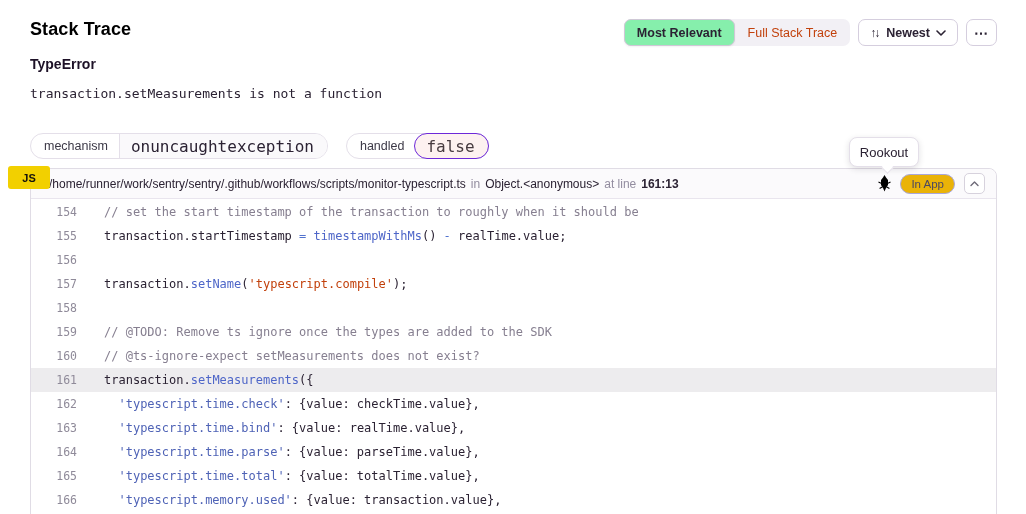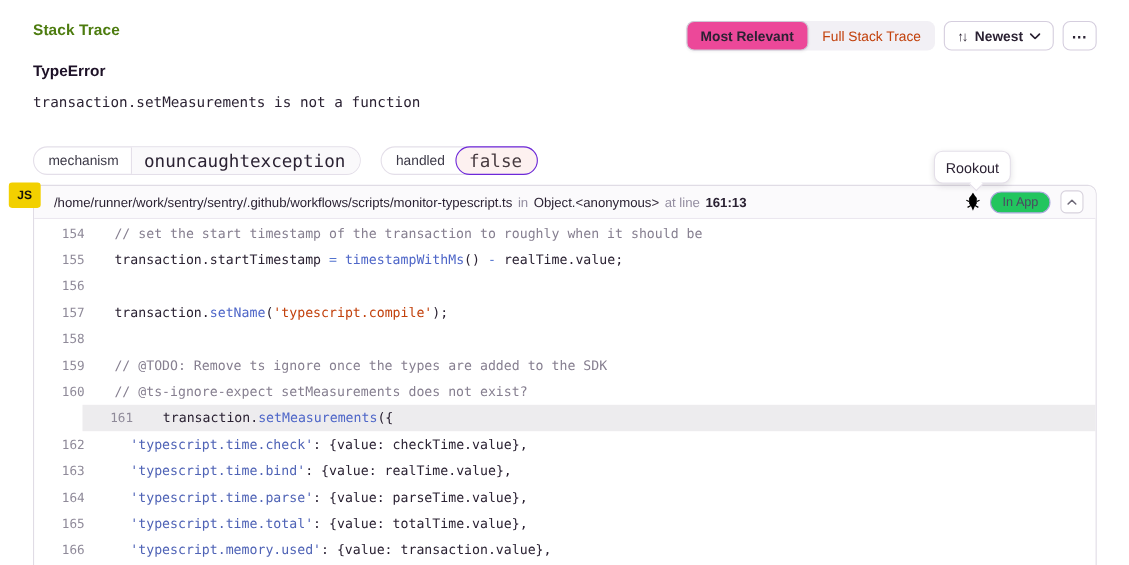--- a/index.html
+++ b/index.html
@@ -1,25 +1,25 @@
 <!DOCTYPE html>
 <html><head>
 <meta charset="utf-8">
 <style>
   * { margin:0; padding:0; box-sizing:border-box; }
   html,body { background:#fff; }
   body { font-family:"Liberation Sans", sans-serif; color:#2b2233; }
   .page { position:relative; width:1026px; height:514px; overflow:hidden; background:#fff; }
 
   
-  .section-title { position:absolute; left:30px; top:19px; font-size:14px; font-weight:700; color:#4d7c0f; letter-spacing:.1px; }
+  .section-title { position:absolute; left:30px; top:19px; font-size:18px; font-weight:700; color:#000000; letter-spacing:.1px; }
   .controls { position:absolute; top:19px; right:29px; display:flex; gap:8px; align-items:center; }
   .segmented { display:flex; background:#f2f0f5; border-radius:7px; }
   .seg-btn { height:27px; padding:0 12px; font-size:12.5px; display:flex; align-items:center; border-radius:7px; color:#c2410c; border:1px solid transparent; cursor:pointer; white-space:nowrap; }
-  .seg-btn.active { background:#ec4899; border-color:#cfc8d6; font-weight:700; color:#2b2233; box-shadow:0 1px 2px rgba(43,34,51,.06); }
+  .seg-btn.active { background:#86efac; border-color:#cfc8d6; font-weight:700; color:#2b2233; box-shadow:0 1px 2px rgba(43,34,51,.06); }
   .btn { height:27px; background:#fff; border:1px solid #d5cede; border-radius:7px; display:flex; align-items:center; gap:6px; padding:0 11px; font-size:12.5px; font-weight:700; color:#2b2233; cursor:pointer; }
   .more-btn { width:31px; justify-content:center; padding:0; font-size:14px; letter-spacing:1px; }
   .sort-arrows { font-size:12px; font-weight:400; letter-spacing:-2px; margin-right:2px; color:#2b2233; }
 
   
   .error-type { position:absolute; left:30px; top:56px; font-size:14px; font-weight:700; color:#1d1127; }
   .error-message { position:absolute; left:30px; top:86px; font-family:"DejaVu Sans Mono", monospace; font-size:13px; color:#2b2233; }
 
   
   .tags { position:absolute; left:30px; top:133px; display:flex; gap:18px; }
@@ -33,28 +33,28 @@
   .tooltip { position:absolute; left:849px; top:137px; width:70px; height:30px; background:#fff; border:1px solid #e4dfe9; border-radius:8px; box-shadow:0 2px 6px rgba(43,34,51,.14); display:flex; align-items:center; justify-content:center; font-size:13px; color:#2b2233; z-index:6; }
   .tooltip-arrow { position:absolute; left:33px; bottom:-5.5px; width:9px; height:9px; background:#fff; border-right:1px solid #e4dfe9; border-bottom:1px solid #e4dfe9; transform:rotate(45deg); }
 
   
   .frame { position:absolute; left:30px; top:168px; width:967px; height:350px; border:1px solid #e0dce5; border-radius:8px 8px 0 0; background:#fff; }
   .frame-header { height:30px; background:#fbfafc; border-bottom:1px solid #e9e5ee; border-radius:8px 8px 0 0; display:flex; align-items:center; padding:0 11px 0 18px; font-size:12px; color:#2b2233; }
   .path-parts { display:flex; align-items:center; gap:5px; white-space:nowrap; }
   .muted { color:#938da0; }
   .lineno { font-weight:700; }
   .header-right { margin-left:auto; display:flex; align-items:center; gap:9px; }
-  .in-app { height:20px; padding:0 10px; border-radius:10px; border:1px solid #a9a7db; background:#22c55e; color:#4c4861; font-size:11.5px; display:flex; align-items:center; }
+  .in-app { height:20px; padding:0 10px; border-radius:10px; border:1px solid #a9a7db; background:#eab308; color:#4c4861; font-size:11.5px; display:flex; align-items:center; }
   .collapse-btn { width:21px; height:21px; border:1px solid #d7d2dd; border-radius:5px; background:#fff; display:flex; align-items:center; justify-content:center; cursor:pointer; }
-  .platform-badge { position:absolute; left:8px; top:166px; width:29px; height:23px; background:#f2d000; border-radius:3px; color:#14120b; font-size:11px; font-weight:700; display:flex; align-items:center; justify-content:center; z-index:5; }
+  .platform-badge { position:absolute; left:8px; top:166px; width:42px; height:23px; background:#f2d000; border-radius:3px; color:#14120b; font-size:11px; font-weight:700; display:flex; align-items:center; justify-content:center; z-index:5; }
 
   
   .code-block { padding-top:1px; }
   .code-line { display:flex; height:24px; line-height:24px; font-family:"DejaVu Sans Mono", monospace; font-size:12px; }
-  .code-line.hl { background:#edecee;margin-left:44px; }
+  .code-line.hl { background:#edecee; }
   .ln { width:46px; text-align:right; color:#8f8a99; flex:none; font-size:11.5px; }
   .src { padding-left:27px; white-space:pre; color:#2b2233; }
   .tok-d { color:#2b2233; }
   .tok-c { color:#867f90; }
   .tok-f { color:#4e66c8; }
   .tok-o { color:#5273cf; }
   .tok-s { color:#c2410c; }
   .tok-k { color:#4f63b6; }
 </style>
 </head>

